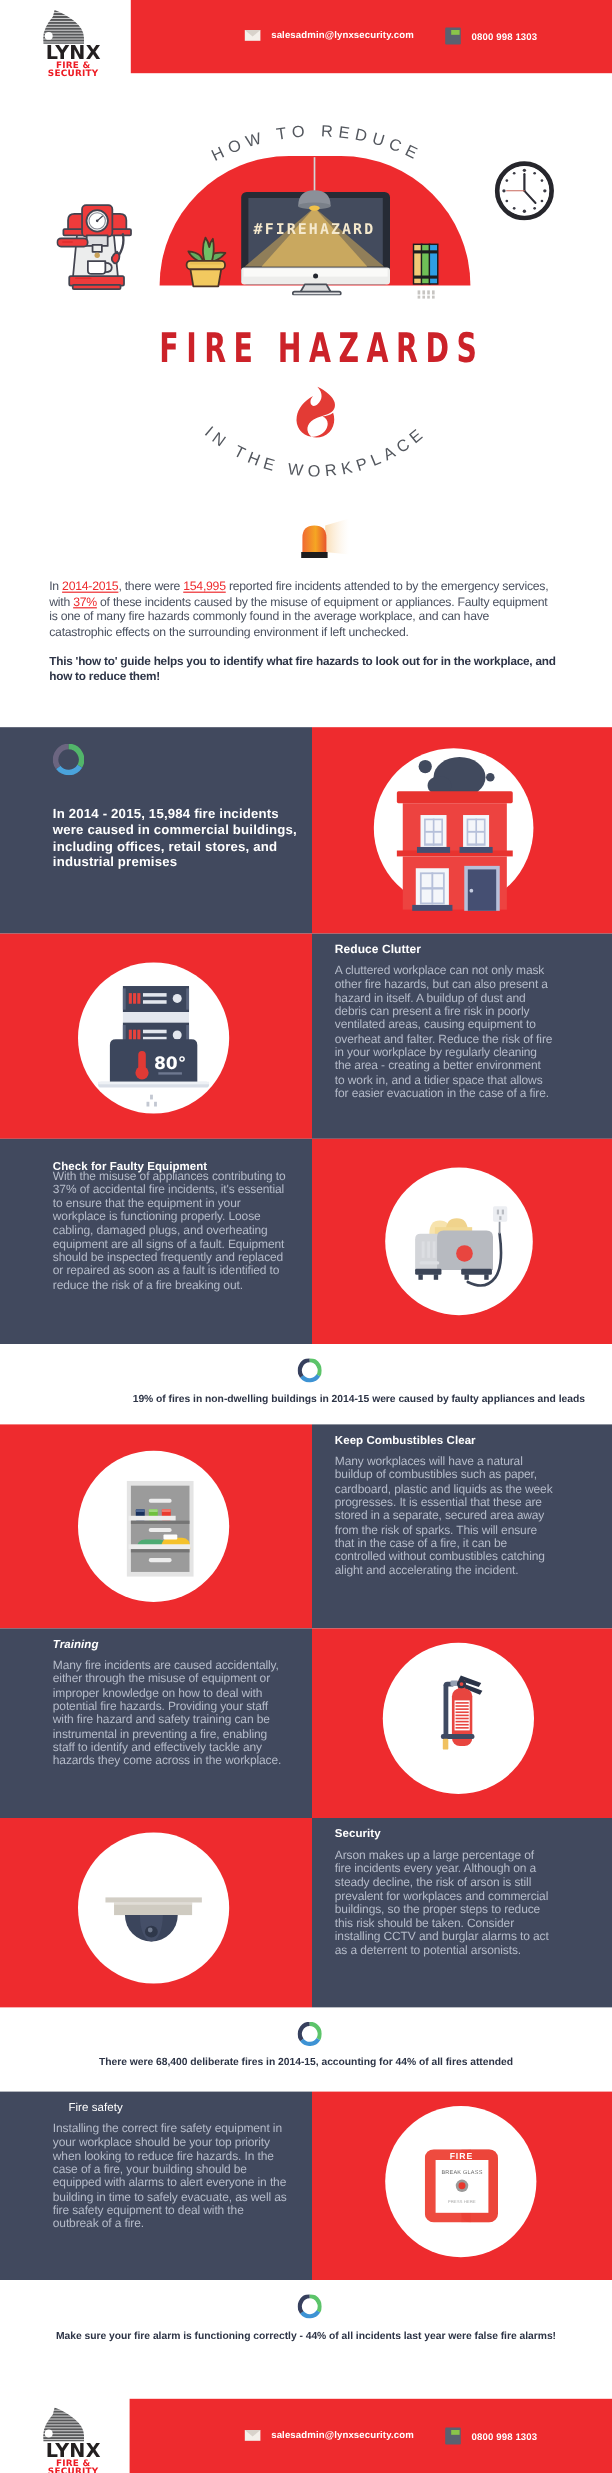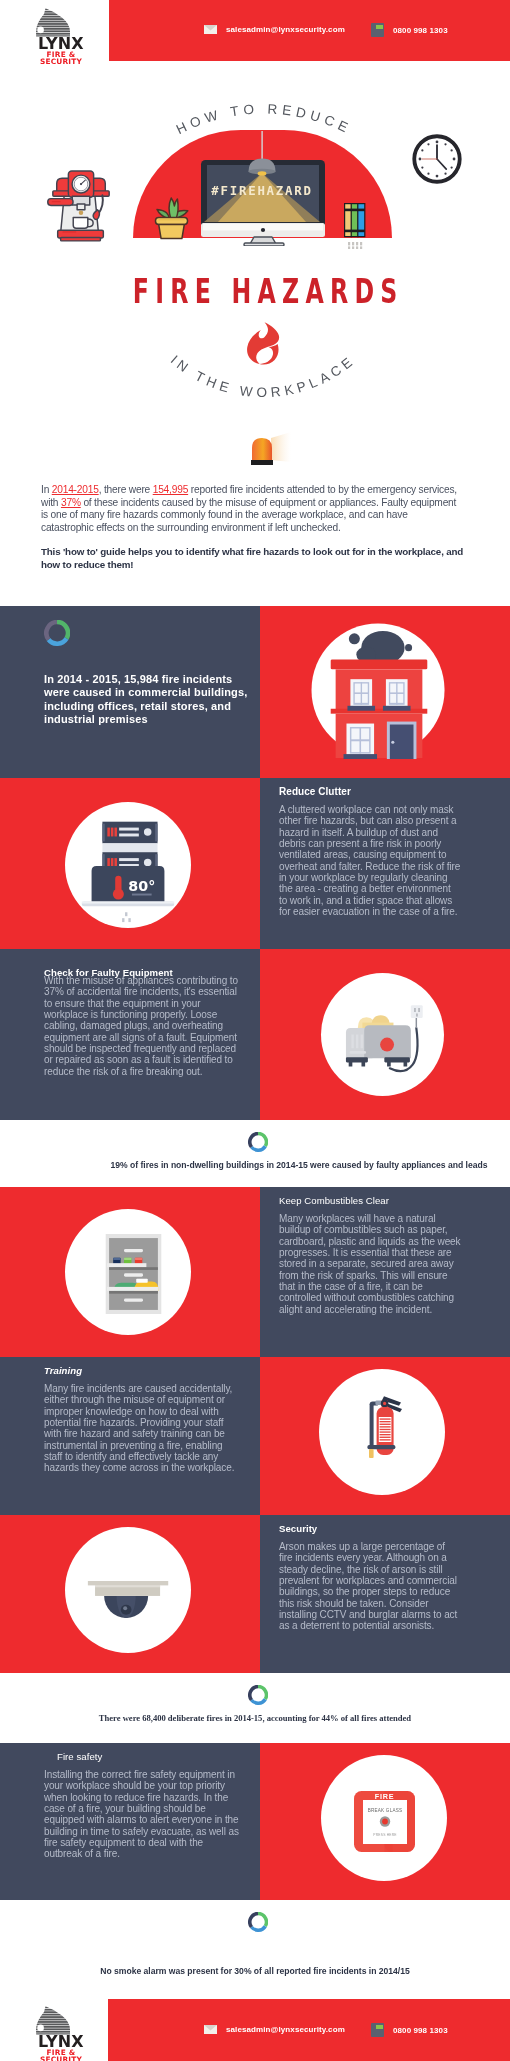--- a/index.html
+++ b/index.html
@@ -420,21 +420,21 @@
       <rect x="27" y="58" width="28" height="5" rx="2.2" fill="#ededed"></rect>
       <g>
         <path d="M12 84 q0-12 11-12 h17 q9 0 9 12 z" fill="#4dab73"></path>
         <path d="M42 84 q0-14 12-14 h14 q10 0 10 14 z" fill="#f5c22b"></path>
         <rect x="45" y="66" width="17" height="6" rx="1.2" fill="#fdfdfd"></rect>
         <rect x="2" y="78" width="76" height="6" fill="#ededed"></rect>
       </g>
       <rect x="5" y="84" width="72" height="4" fill="#757575"></rect>
       <rect x="27" y="95" width="28" height="5" rx="2.2" fill="#ededed"></rect>
     </svg>
-    <div style="position:absolute;left:279px;top:8px;width:190px;color:#fff;font-size:9.6px;font-weight:normal;letter-spacing:0.05px;">Keep Combustibles Clear</div>
+    <div style="position:absolute;left:279px;top:8px;width:190px;color:#fff;font-size:9.6px;font-weight:bold;letter-spacing:0.05px;">Keep Combustibles Clear</div>
     <div style="position:absolute;left:279px;top:26px;width:182px;color:#b5bbc9;font-size:10px;line-height:11.35px;letter-spacing:-0.1px;">Many workplaces will have a natural buildup of combustibles such as paper, cardboard, plastic and liquids as the week progresses. It is essential that these are stored in a separate, secured area away from the risk of sparks. This will ensure that in the case of a fire, it can be controlled without combustibles catching alight and accelerating the incident.</div>
   </div>
 
   <div class="panel" style="top:1357px;height:158px;">
     <div class="half dark" style="left:0;width:260px;"></div>
     <div class="half red" style="left:260px;width:250px;"></div>
     <div style="position:absolute;left:44px;top:8px;width:200px;color:#fff;font-size:9.6px;font-weight:bold;letter-spacing:0.05px;font-style:italic;">Training</div>
     <div style="position:absolute;left:44px;top:26px;width:196px;color:#b5bbc9;font-size:10px;line-height:11.35px;letter-spacing:-0.1px;">Many fire incidents are caused accidentally, either through the misuse of equipment or improper knowledge on how to deal with potential fire hazards. Providing your staff with fire hazard and safety training can be instrumental in preventing a fire, enabling staff to identify and effectively tackle any hazards they come across in the workplace.</div>
     <div class="circ" style="left:319px;top:12px;width:126px;height:126px;"></div>
     <svg style="position:absolute;left:364px;top:38px;width:48px;height:72px;" viewBox="0 0 48 72">
@@ -474,21 +474,21 @@
       <rect x="7.5" y="4.6" width="68" height="2" fill="#e0ddd6"></rect>
       <path d="M17 15.6 a23 23 0 0 0 46 0 z" fill="#3b455c"></path>
       <path d="M30 15.6 a10 23 0 0 0 20 0 z" fill="#454f68"></path>
       <ellipse cx="40" cy="30" rx="5.6" ry="5.2" fill="#2f384b"></ellipse>
       <circle cx="39" cy="28.6" r="2.1" fill="#707a8e"></circle>
     </svg>
     <div style="position:absolute;left:279px;top:8px;width:190px;color:#fff;font-size:9.6px;font-weight:bold;letter-spacing:0.05px;">Security</div>
     <div style="position:absolute;left:279px;top:26px;width:182px;color:#b5bbc9;font-size:10px;line-height:11.35px;letter-spacing:-0.1px;">Arson makes up a large percentage of fire incidents every year. Although on a steady decline, the risk of arson is still prevalent for workplaces and commercial buildings, so the proper steps to reduce this risk should be taken. Consider installing CCTV and burglar alarms to act as a deterrent to potential arsonists.</div>
   </div>
 
-  <div class="band" style="top:1673px;height:70px;font-family:Liberation Serif, serif;">
+  <div class="band" style="top:1673px;height:70px;">
     <svg style="position:absolute;left:248px;top:12px;width:20px;height:20px;" viewBox="0 0 26 26">
       <path d="M13 2 A11 11 0 0 1 22.5 18.5" fill="none" stroke="#5cc46a" stroke-width="4.6"></path>
       <path d="M22.5 18.5 A11 11 0 0 1 4.5 19.5" fill="none" stroke="#3e93d4" stroke-width="4.6"></path>
       <path d="M4.5 19.5 A11 11 0 0 1 13 2" fill="none" stroke="#37405e" stroke-width="4.6"></path>
     </svg>
     <div class="bandtext" style="top:40px;">There were 68,400 deliberate fires in 2014-15, accounting for 44% of all fires attended</div>
   </div>
 
   <div class="panel" style="top:1743px;height:157px;">
     <div class="half dark" style="left:0;width:260px;"></div>
@@ -508,21 +508,21 @@
       <text x="31" y="45" font-family="Liberation Sans, sans-serif" font-size="3.3" fill="#9a9a9a" text-anchor="middle" letter-spacing="0.2">PRESS HERE</text>
     </svg>
   </div>
 
   <div class="band" style="top:1900px;height:99px;">
     <svg style="position:absolute;left:248px;top:12px;width:20px;height:20px;" viewBox="0 0 26 26">
       <path d="M13 2 A11 11 0 0 1 22.5 18.5" fill="none" stroke="#5cc46a" stroke-width="4.6"></path>
       <path d="M22.5 18.5 A11 11 0 0 1 4.5 19.5" fill="none" stroke="#3e93d4" stroke-width="4.6"></path>
       <path d="M4.5 19.5 A11 11 0 0 1 13 2" fill="none" stroke="#37405e" stroke-width="4.6"></path>
     </svg>
-    <div class="bandtext" style="top:66px;">No smoke alarm was present for 30% of all reported fire incidents in 2014/15</div>
+    <div class="bandtext" style="top:41px;">Make sure your fire alarm is functioning correctly - 44% of all incidents last year were false fire alarms!</div>
   </div>
 
   <div class="footbar"></div>
   <svg class="footlogo" viewBox="0 0 86 58">
     <g>
       <g clip-path="url(#lynxhead)">
         <rect x="0" y="0" width="86" height="31" fill="url(#lynxstripe)"></rect>
       </g>
       <circle cx="22.6" cy="23.9" r="3.3" fill="#ffffff"></circle>
     </g>

